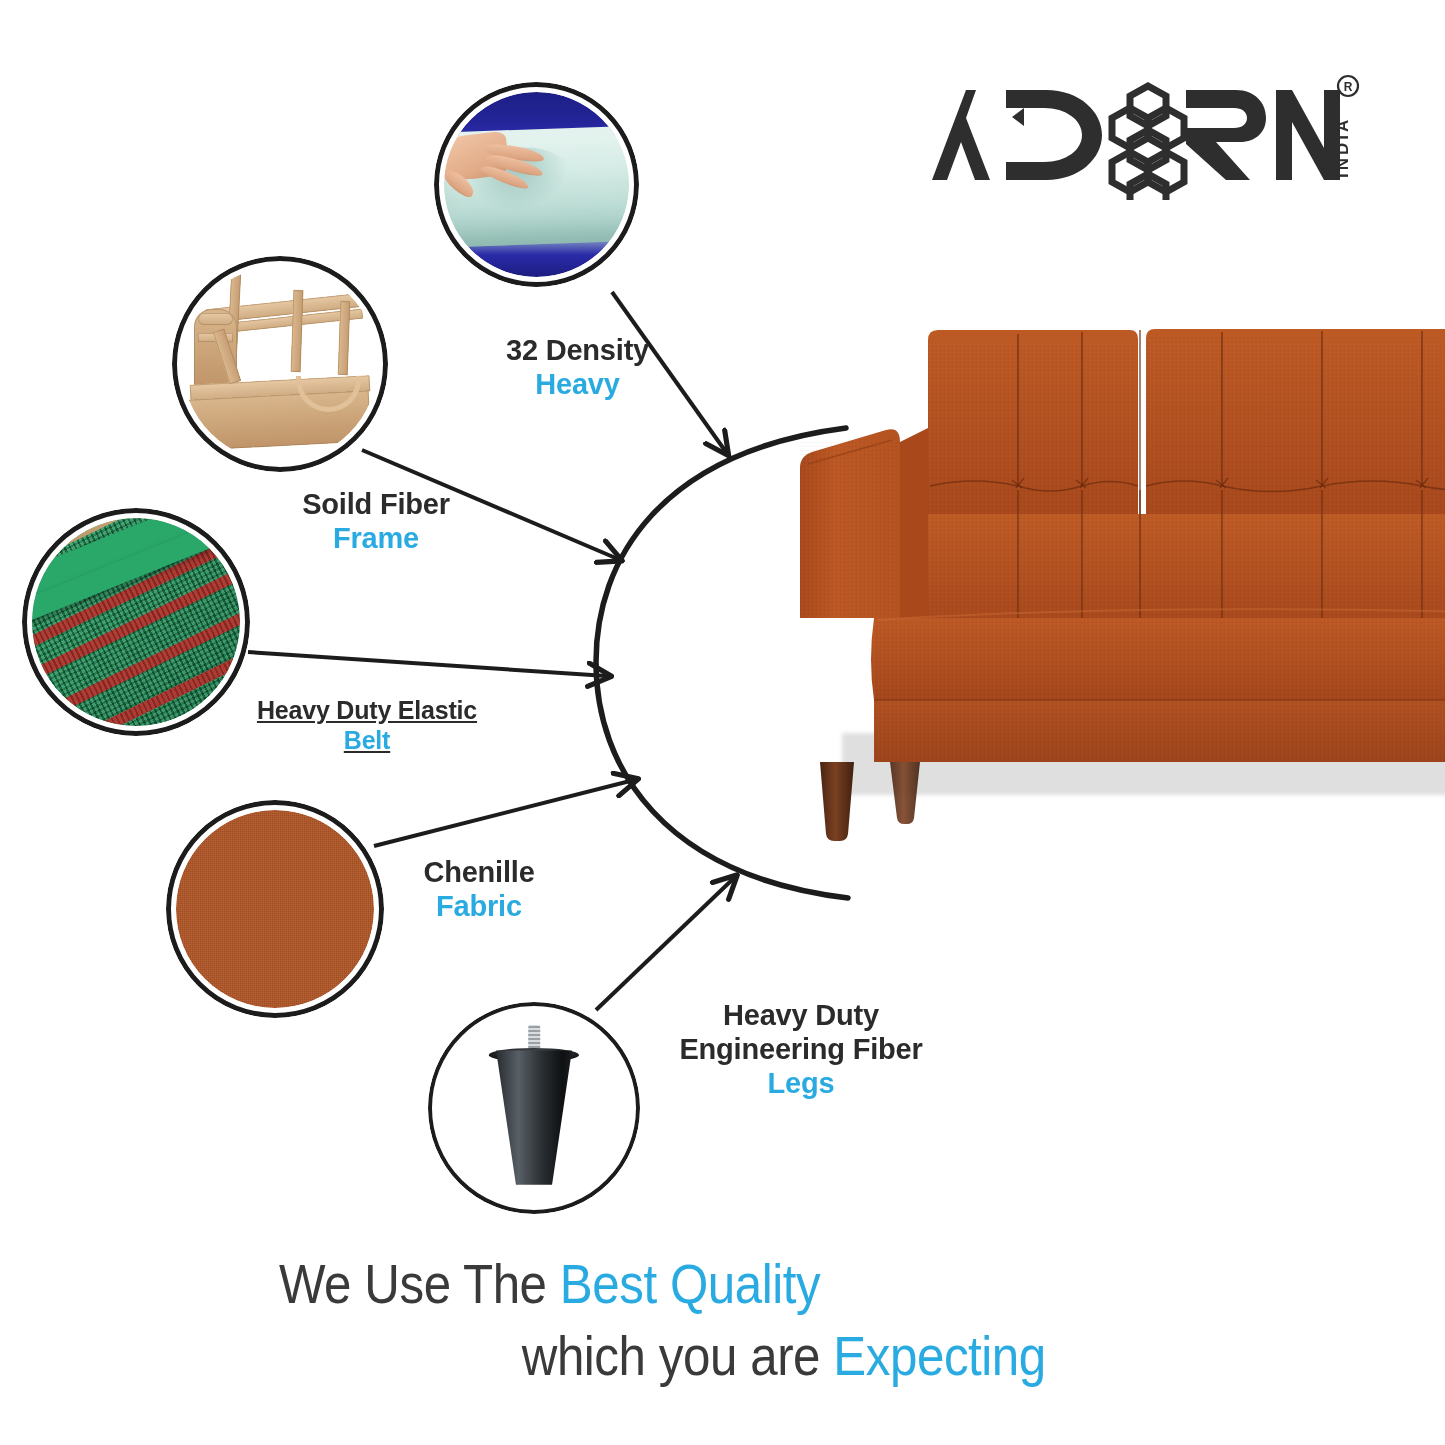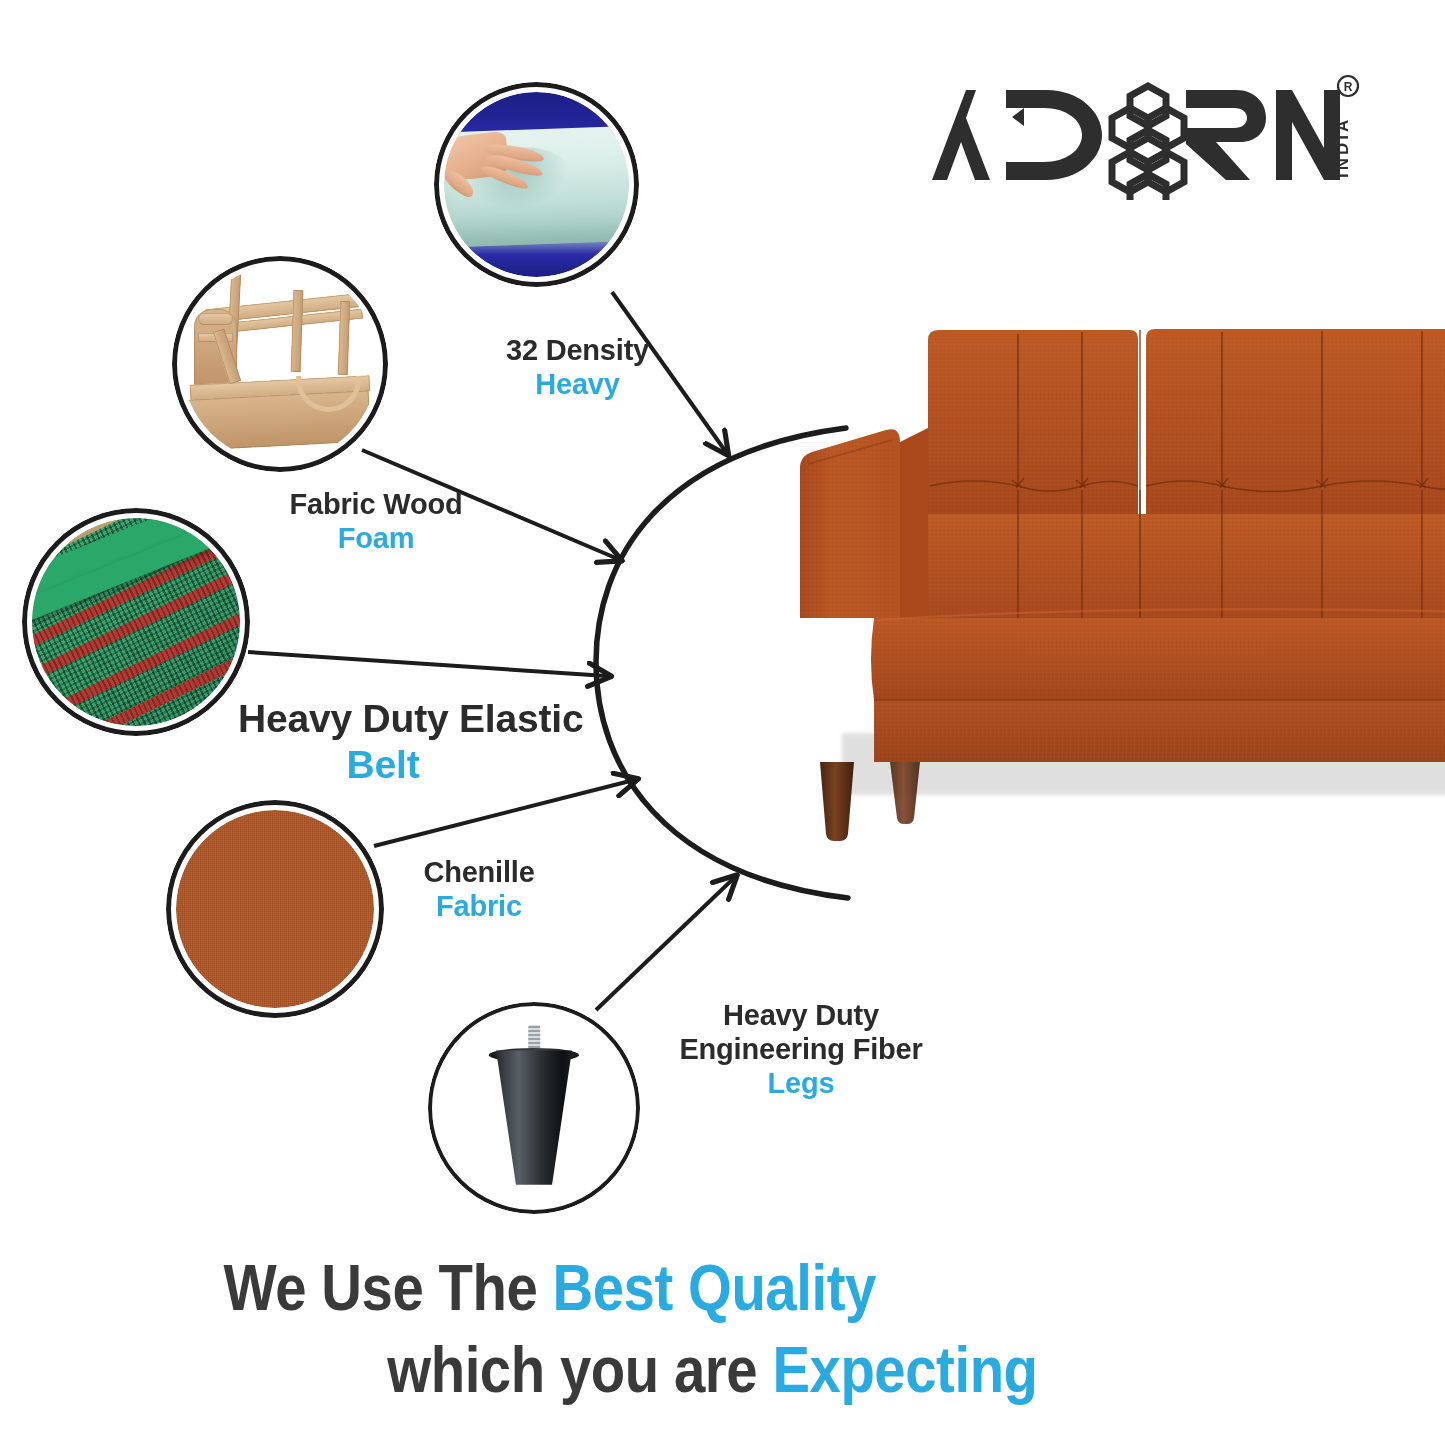--- a/index.html
+++ b/index.html
@@ -169,24 +169,24 @@
 
   
   #sofa{
     position:absolute;left:782px;top:318px;width:700px;height:580px;
   }
   #sofa svg{display:block;width:100%;height:100%;}
 
   
   #tagline{
     position:absolute;left:0;top:1248px;width:1100px;
-    font-weight:bold;
+    font-weight:normal;
     color:#3a3a3a;
     letter-spacing:-.5px;
-    font-size:64px;
+    font-size:56px;
     line-height:1.28;
   }
   #tagline .ln1{display:block;text-align:center;}
   #tagline .ln2{display:block;text-align:right;padding-right:18px;padding-left:16px;}
   #tagline .hi{color:#29ABE2;}
   .stretch{display:inline-block;transform:scaleX(.88);transform-origin:center;}
 </style>
 </head>
 <body>
 
@@ -415,25 +415,25 @@
     <div class="ring2" style="border-color:#ffffff;"></div>
     <div class="ring" style="border-width:4px;"></div>
   </div>
 
   <div class="label center" style="left:460px;top:333px;width:235px;font-size:29px;">
     <span>32 Density</span><br>
     <span class="hi">Heavy</span>
   </div>
 
   <div class="label center" style="left:262px;top:487px;width:228px;font-size:29px;">
-    <span>Fabric Wood</span><br>
-    <span class="hi">Foam</span>
-  </div>
-
-  <div class="label center" style="left:238px;top:696px;width:290px;font-size:39px;">
+    <span>Soild Fiber</span><br>
+    <span class="hi">Frame</span>
+  </div>
+
+  <div class="label center" style="left:222px;top:696px;width:290px;font-size:25px;text-decoration:underline;">
     <span>Heavy Duty Elastic</span><br>
     <span class="hi">Belt</span>
   </div>
 
   <div class="label center" style="left:388px;top:855px;width:182px;font-size:29px;">
     <span>Chenille</span><br>
     <span class="hi">Fabric</span>
   </div>
 
   <div class="label center" style="left:660px;top:998px;width:282px;font-size:29px;">

